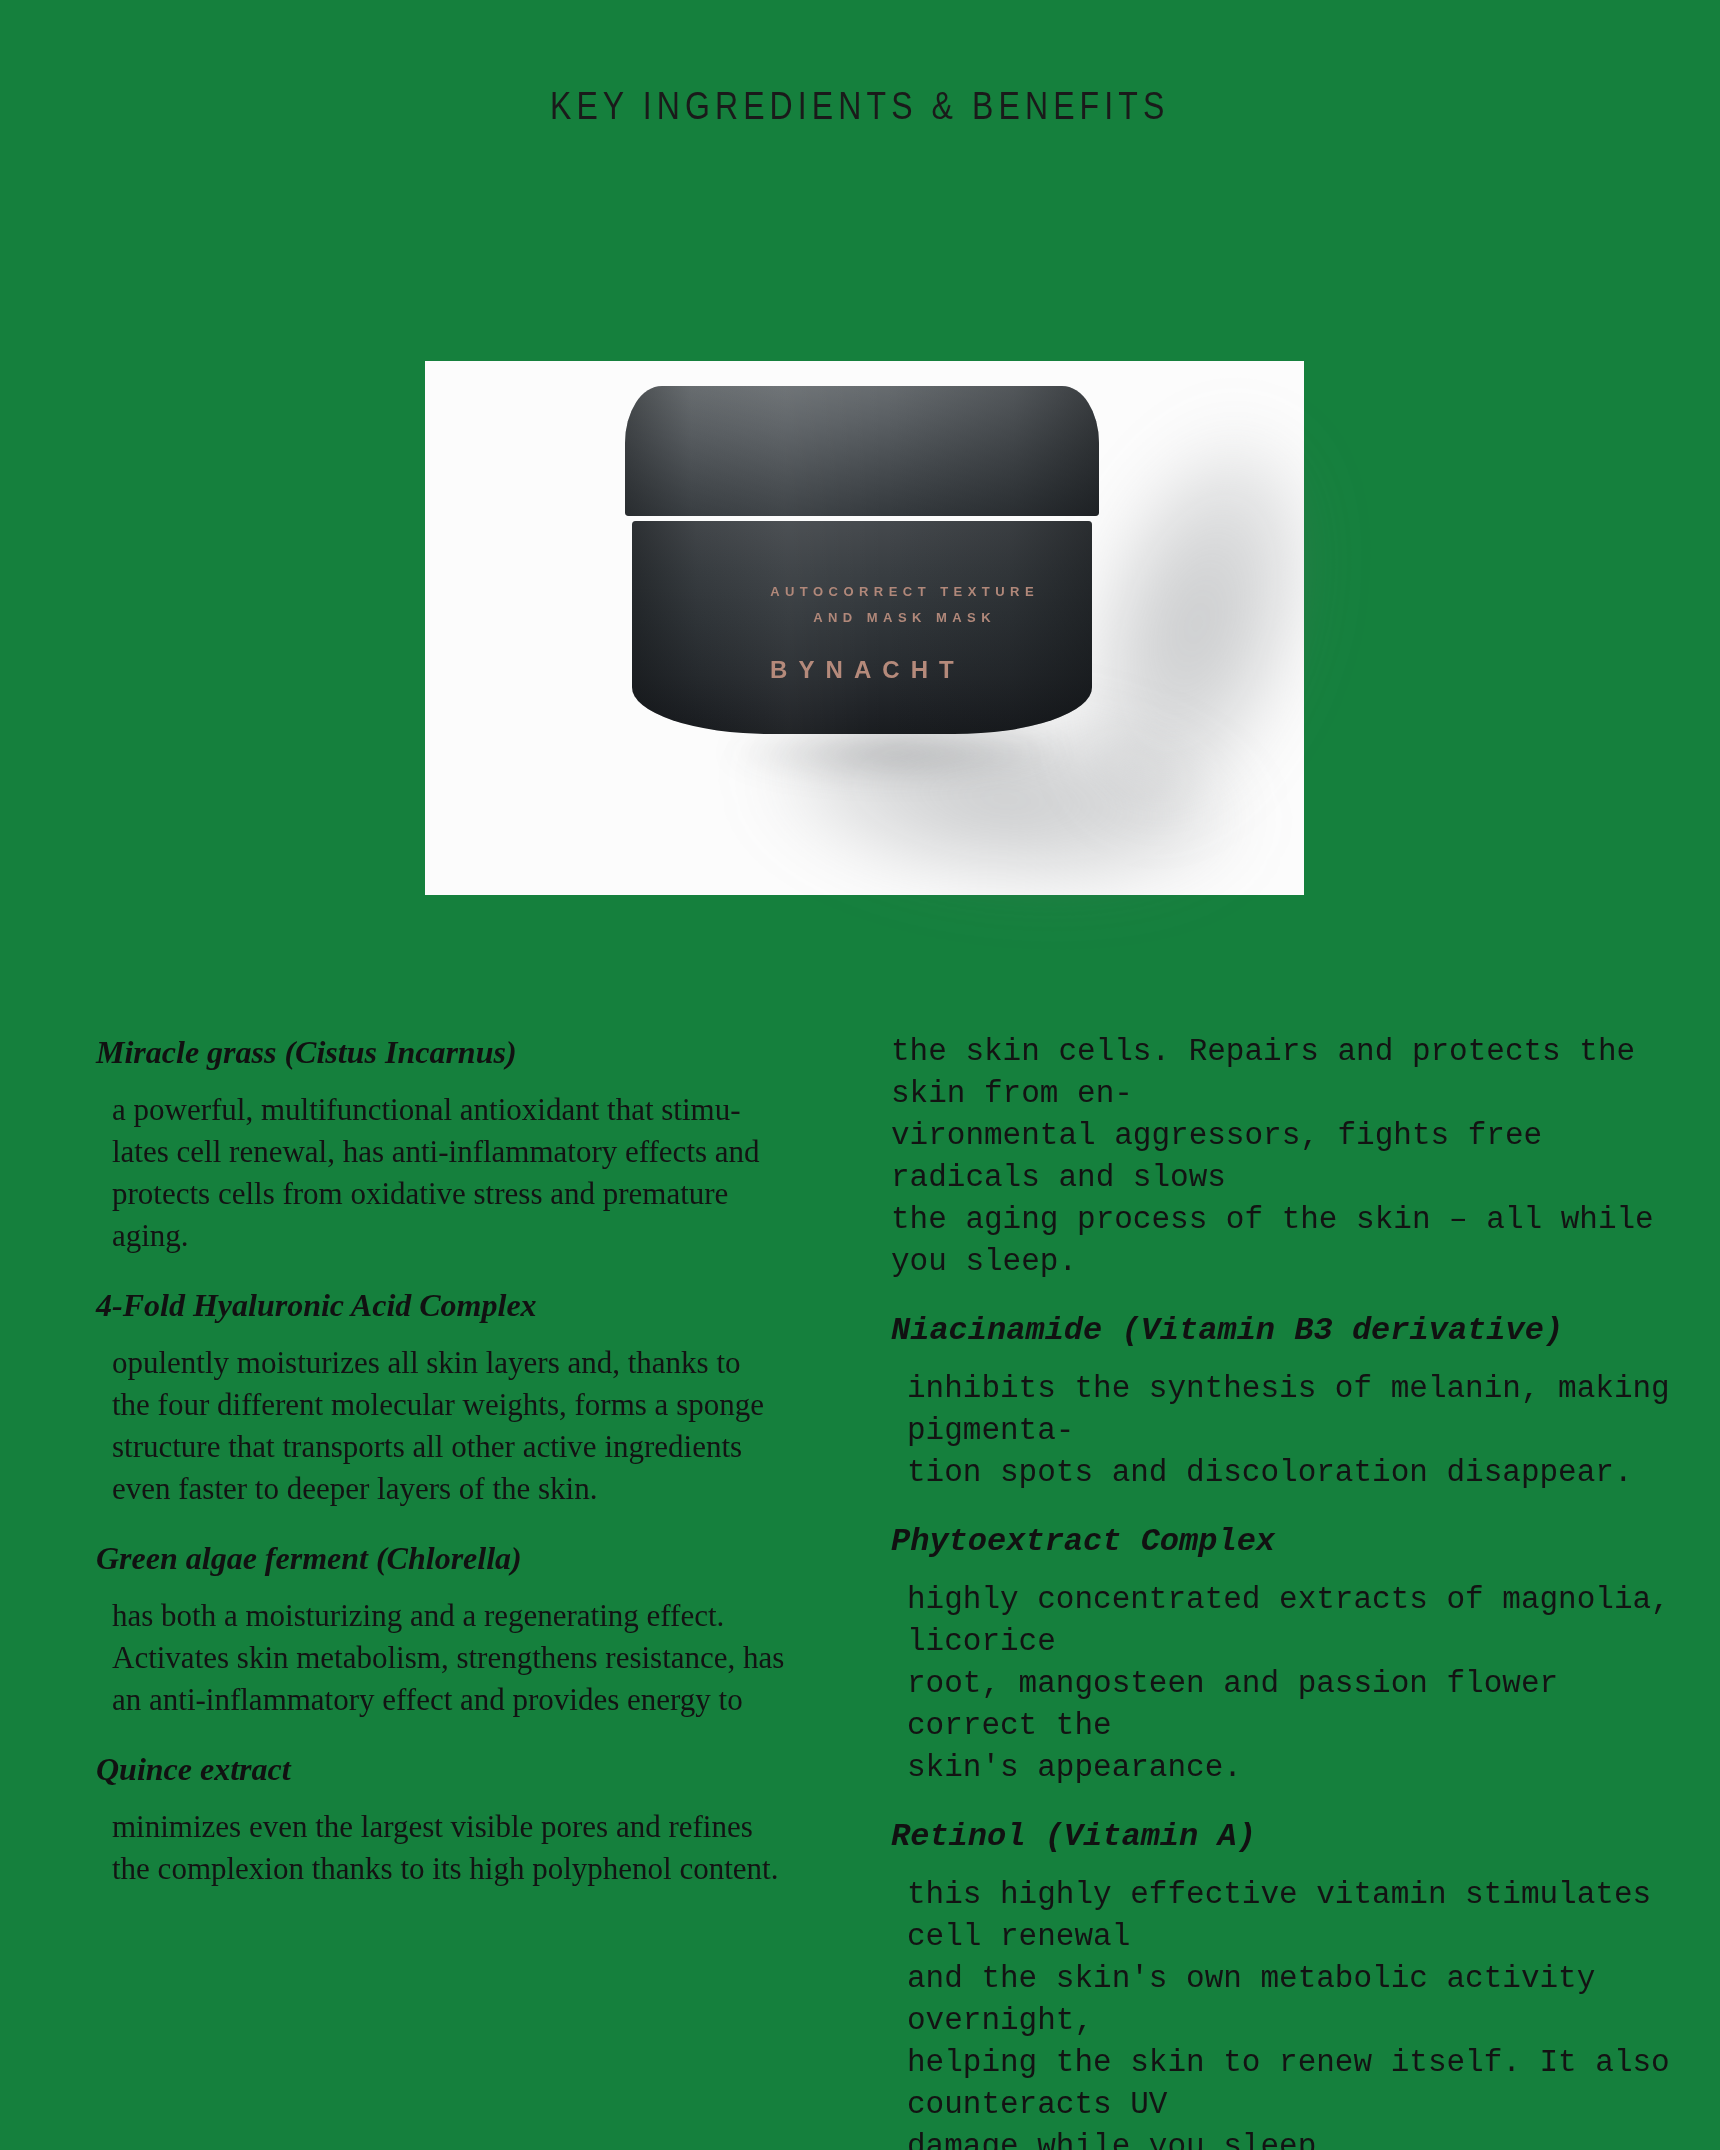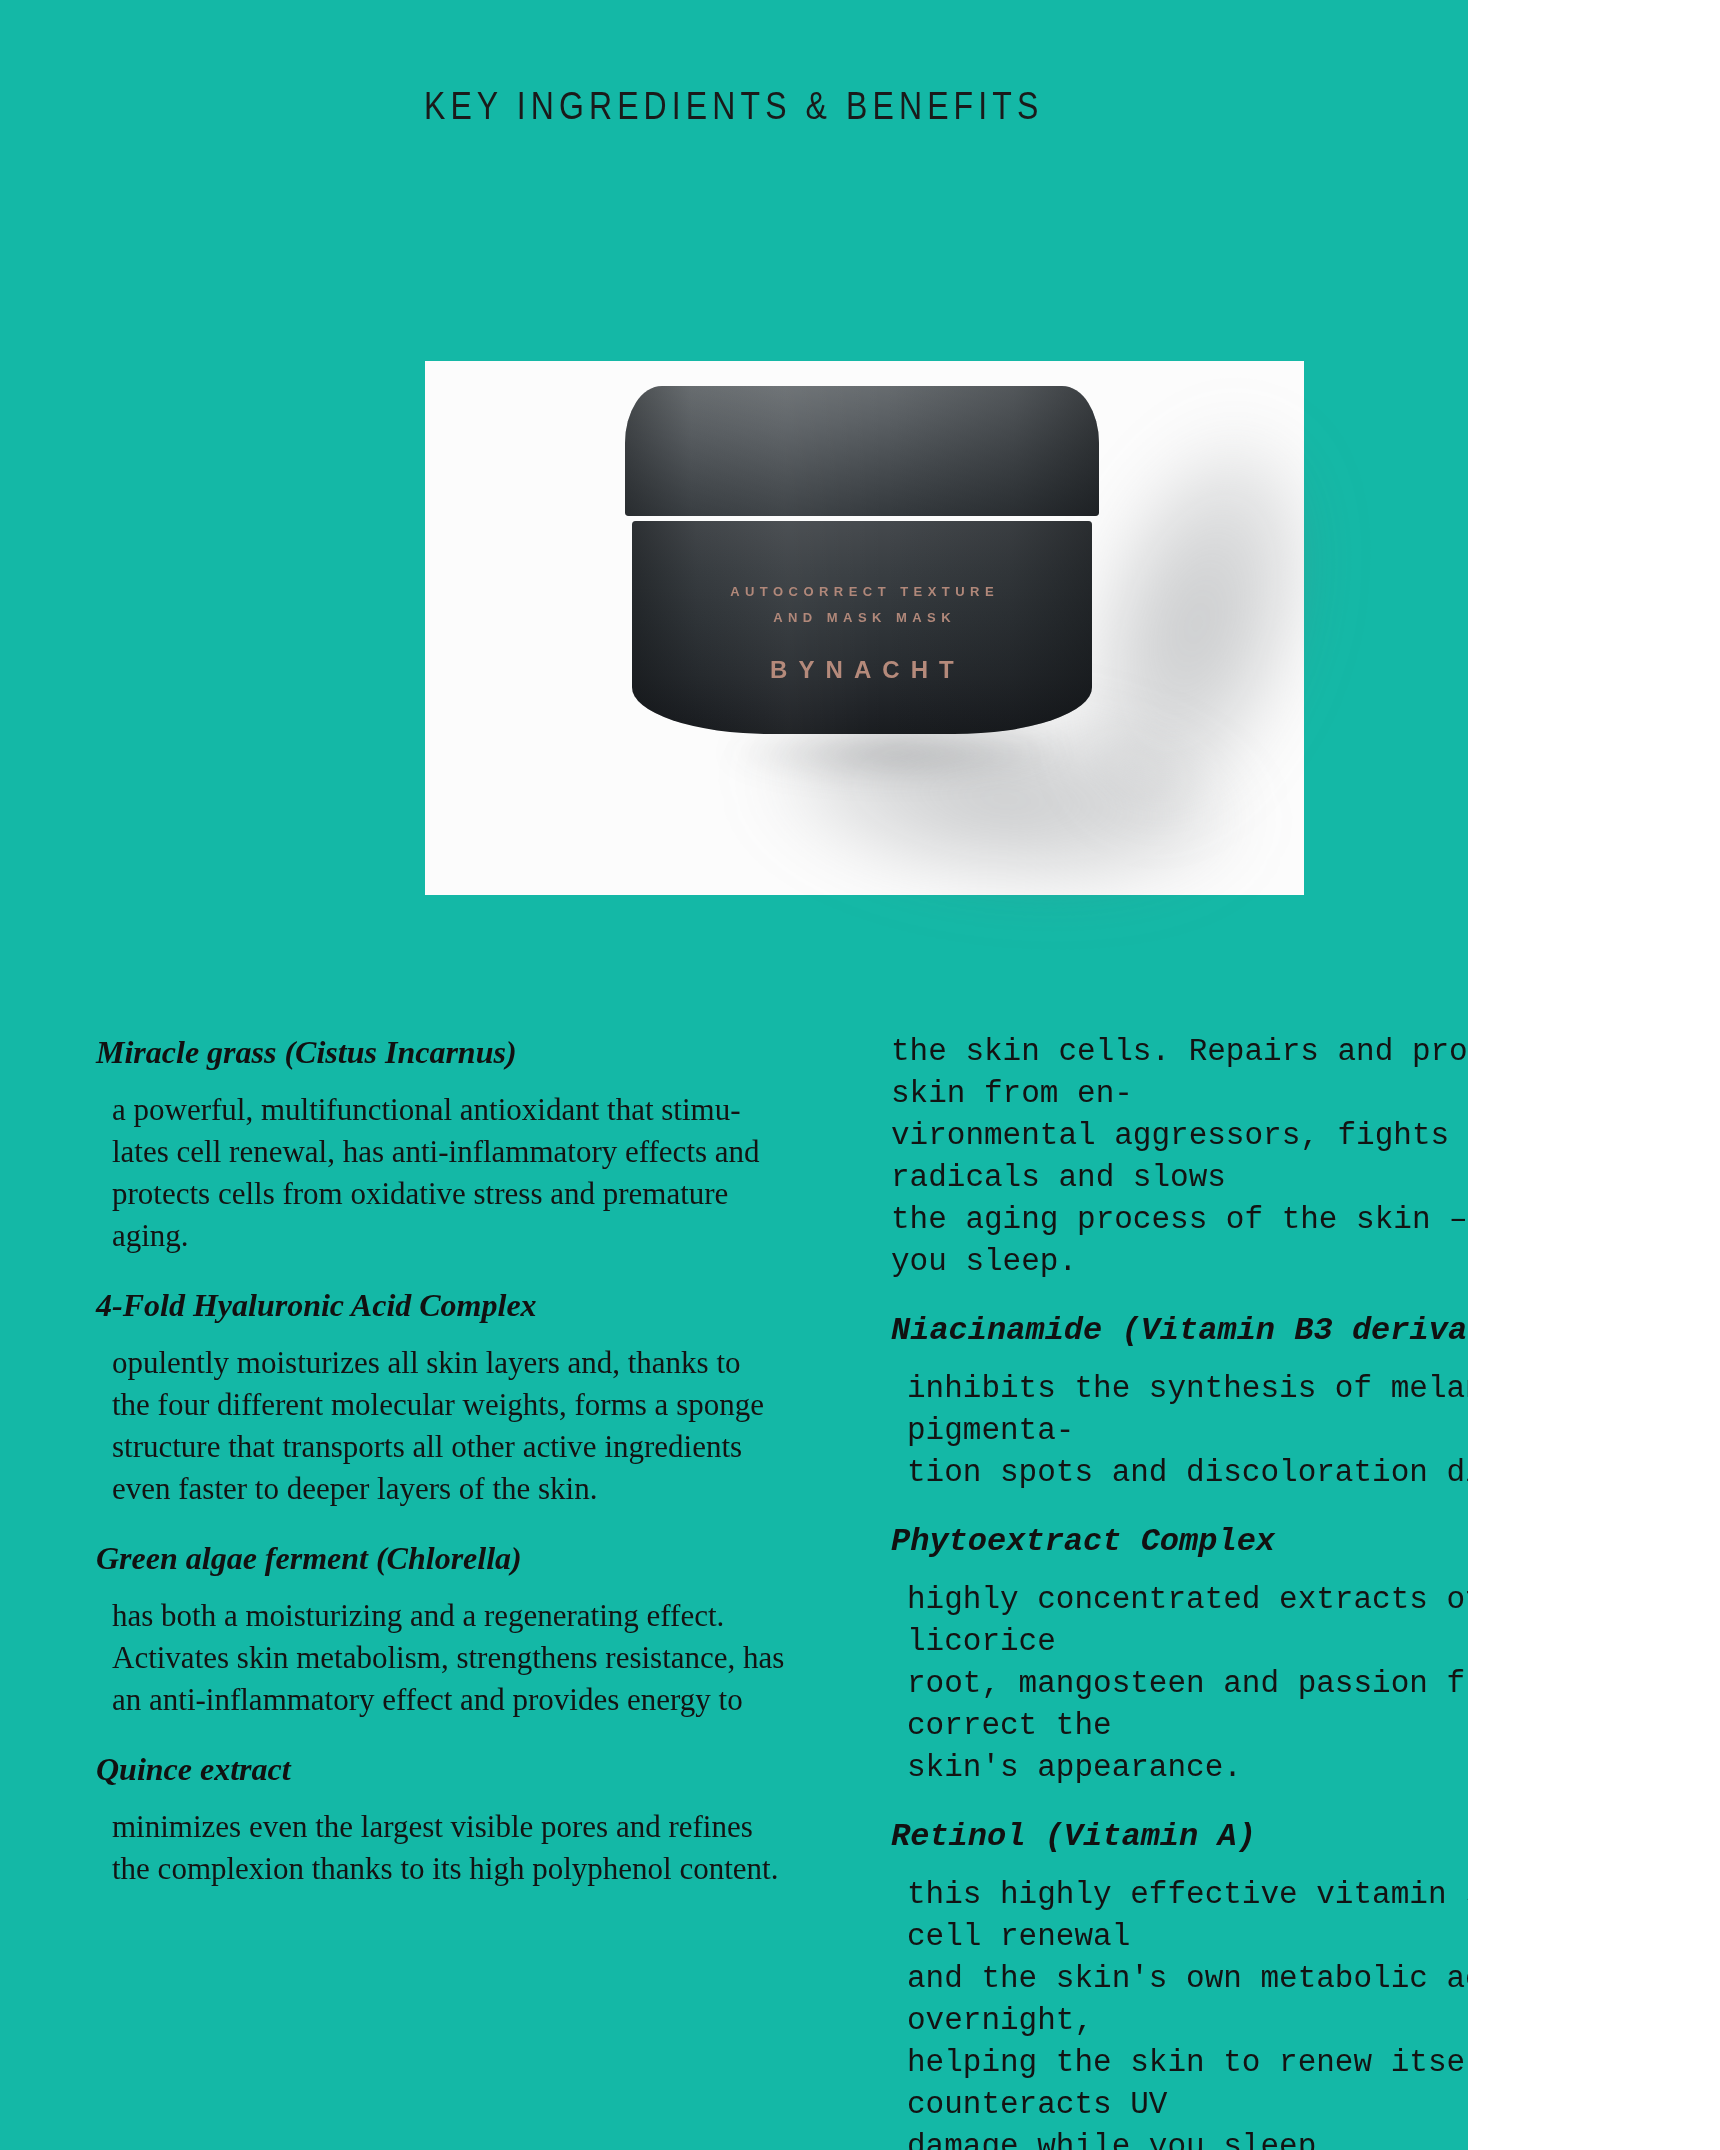--- a/index.html
+++ b/index.html
@@ -1,20 +1,20 @@
 <!DOCTYPE html>
 <html style="font-size:12.2px"><head>
 <meta charset="utf-8">
 <style>
   html, body { margin: 0; padding: 0; background: #ffffff; }
   .page {
     position: relative;
-    width: 1468px;
+    width: 1720px;
     height: 2151px;
-    background: #14b8a6;
+    background: #15803d;
     font-family: "Liberation Serif", serif;
     color: #131313;
     overflow: hidden;
   }
 
   
   .title {
     position: absolute;
     left: 0; right: 0; top: 84px;
     text-align: center;
@@ -91,21 +91,21 @@
     background: linear-gradient(180deg, #45494d 0%, #3a3f43 22%, #303539 48%, #272b2f 72%, #1d2024 92%, #191c1f 100%);
   }
   .jar-label, .jar-brand {
     position: absolute; left: 0; width: 100%;
     text-align: center;
     font-family: "Liberation Sans", sans-serif;
     font-weight: bold;
     color: #b1887a;
     z-index: 2;
   }
-  .jar-label { font-size: 13px; letter-spacing: 0.42em; text-indent: 0.42em; }
+  .jar-label { font-size: 13px; letter-spacing: 0.42em; text-indent: 0.42em; margin-left: 40px; }
   .jar-label.l1 { top: 63px; }
   .jar-label.l2 { top: 89px; }
   .jar-brand { top: 135px; font-size: 24px; letter-spacing: 0.46em; text-indent: 0.46em; color: #b58a7b; }
 
   
   .col {
     position: absolute;
     top: 1031px;
     width: 810px;
     font-size: 31px;

